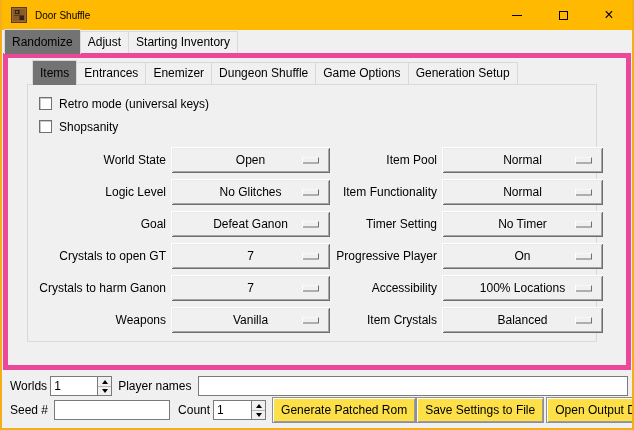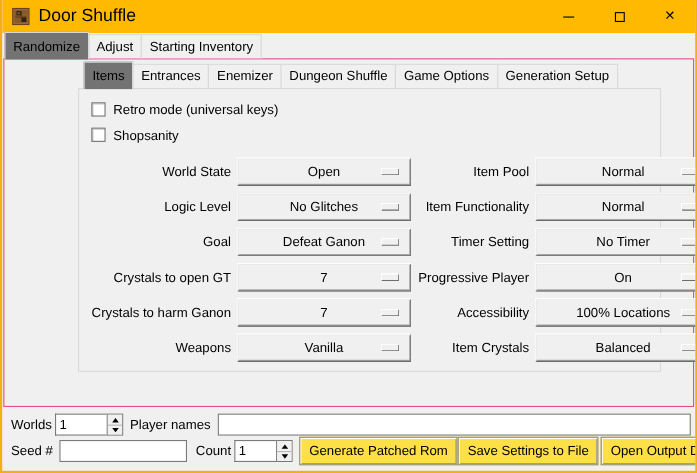--- a/index.html
+++ b/index.html
@@ -10,38 +10,38 @@
     width:634px; height:430px;
     border-left:2px solid #f3ae18; border-right:2px solid #f3ae18; border-bottom:2px solid #f3ae18;
     background:#f0f0f0; display:flex; flex-direction:column; overflow:hidden;
   }
 
   
   .titlebar{
     height:30px; background:#ffb900; display:flex; align-items:center; flex:0 0 auto;
   }
   .app-icon{ width:16px; height:16px; margin-left:9px; flex:0 0 auto; }
-  .title-text{ margin-left:8px; font-size:16px; color:#000; flex:1 1 auto; white-space:nowrap; }
+  .title-text{ margin-left:8px; font-size:10px; color:#000; flex:1 1 auto; white-space:nowrap; }
   .winbtn{ width:46px; height:30px; display:flex; align-items:center; justify-content:center; cursor:default; }
   .glyph-min{ width:10px; height:1px; background:#000; }
   .glyph-max{ width:9px; height:9px; border:1px solid #000; }
   .glyph-close{ font-size:16px; line-height:1; font-weight:400; }
 
   
   .tabs{ display:flex; align-items:flex-end; position:relative; z-index:2; }
   .tabs-outer{ padding-left:2px; height:23px; flex:0 0 auto; }
   .tab{
     border:1px solid #d9d9d9; border-bottom:none; background:#f0f0f0;
     padding:3px 7px 4px 7px; margin-right:-1px; white-space:nowrap; cursor:default;
   }
   .tab.active{ background:#737373; padding-top:5px; padding-bottom:5px; margin-bottom:-1px; position:relative; z-index:3;text-align:right; }
 
   .pane-outer{
-    margin:0 1px; border:1px solid #ec4899; background:#f0f0f0;
-    flex:1 1 auto; position:relative; z-index:1; padding-top:4px;padding-left:48px;
+    margin:0 1px; border:5px solid #ec4899; background:#f0f0f0;
+    flex:1 1 auto; position:relative; z-index:1; padding-top:4px;
   }
   .tabs-inner{ padding-left:24px; height:22px; }
   .pane-inner{
     margin:0 29px 0 19px; border:1px solid #d9d9d9; background:#f0f0f0;
     padding:7px 0 8px 0; position:relative; z-index:1;
   }
 
   
   .check-row{ display:flex; align-items:center; height:23px; padding-left:11px; }
   .checkbox{

